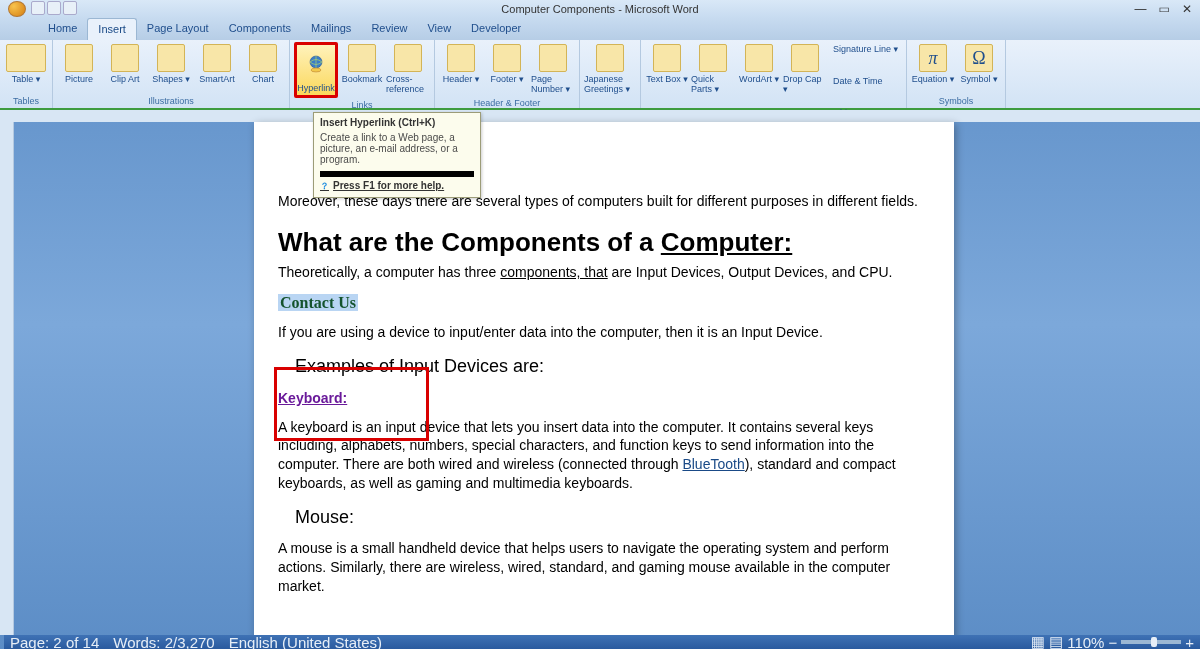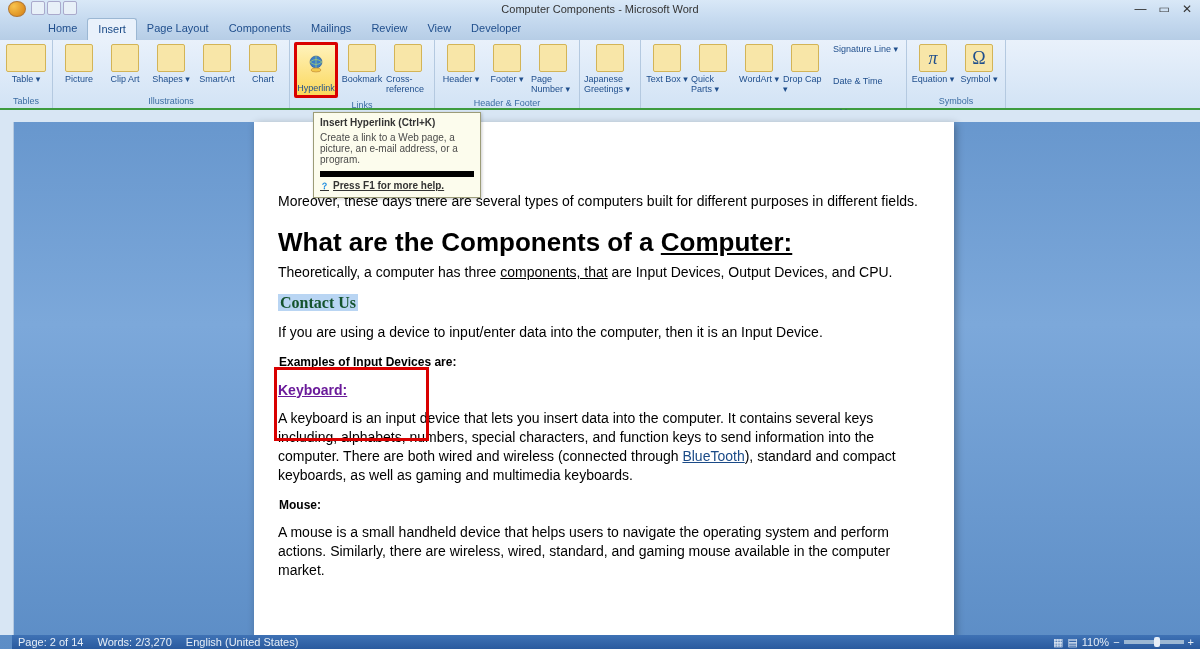--- a/index.html
+++ b/index.html
@@ -25,33 +25,33 @@
   .btn-small { padding: 2px 4px; cursor: pointer; white-space: nowrap; }
   .hyperlink-btn { border: 3px solid #d90000; background: linear-gradient(180deg, #fff2bb, #fbd85c); padding: 2px 4px; border-radius: 2px; }
   .hyperlink-btn .ico { background: transparent; border: none; width: 34px; height: 34px; }
   .ruler-area { height: 12px; background: #d8e6f4; display: flex; font-size: 8px; color: #3c6da3; position: relative; padding-left: 254px; }
   .body-area { position: absolute; top: 122px; left: 0; right: 0; bottom: 14px; display: flex; }
   .vruler { width: 14px; background: #d8e6f4; border-right: 1px solid #b4c9e0; font-size: 8px; }
   .bg-blue { flex: 1; position: relative; }
   .page { position: absolute; left: 240px; top: 0; width: 700px; height: 520px; background: #fff; box-shadow: 2px 2px 8px rgba(0,0,0,0.3); padding: 70px 24px 0 24px; font-family: "Times New Roman", serif; font-size: 14px; color: #000; line-height: 1.35; }
   .page h2 { font-size: 26px; font-weight: bold; margin: 14px 0 3px; }
   .page h2 .und { text-decoration: underline; }
-  .page h3 { font-size: 12px; font-weight: bold; margin: 12px 1px 10px; }
+  .page h3 { font-size: 18px; font-weight: normal; margin: 12px 17px 10px; }
   .page p { margin-bottom: 10px; }
   .page .link { color: #6a1a9a; text-decoration: underline; font-weight: bold; }
   .page .underline { text-decoration: underline; }
   .sel-contact { display: inline; background: #b9d5f3; color: #14532d; font-family: "Times New Roman", serif; font-size: 16px; font-weight: bold; padding: 0 2px; }
   .redbox { position: absolute; border: 3px solid #d90000; pointer-events: none; }
   .redbox.contact { left: 260px; top: 245px; width: 155px; height: 74px; }
   .tooltip { position: absolute; left: 313px; top: 112px; width: 168px; background: #fcfced; border: 1px solid #9c9c78; font-size: 10px; color: #4a4a4a; padding: 4px 6px; box-shadow: 1px 1px 3px rgba(0,0,0,0.2); z-index: 10; }
   .tooltip .tt-title { font-weight: bold; color: #333; margin-bottom: 4px; }
   .tooltip .tt-body { margin-bottom: 6px; }
   .tooltip .tt-foot { border-top: 6px solid #000000; padding-top: 3px; font-weight: bold; color: #333; text-decoration: underline; }
   .tooltip .tt-foot::before { content: "？"; color: #1f8de0; margin-right: 4px; font-size: 9px; }
-  .statusbar { position: absolute; bottom: 0; left: 12px; right: 0; height: 14px; background: linear-gradient(180deg, #3f72b5, #2a5a9e); color: #e6eef7; font-size: 11px; display: flex; align-items: center; padding: 0 6px; }
+  .statusbar { position: absolute; bottom: 0; left: 4px; right: 0; height: 14px; background: linear-gradient(180deg, #3f72b5, #2a5a9e); color: #e6eef7; font-size: 15px; display: flex; align-items: center; padding: 0 6px; }
   .statusbar > span { margin-right: 14px; }
   .statusbar .right { margin-left: auto; display: flex; gap: 4px; align-items: center; }
   .zoom-slider { width: 60px; height: 4px; background: #9bb7d3; position: relative; }
   .zoom-slider::before { content: ""; position: absolute; left: 50%; top: -3px; width: 6px; height: 10px; background: #e6eef7; border-radius: 2px; }
 </style>
 </head>
 <body>
 
 <div class="titlebar">
   <div class="icons">

